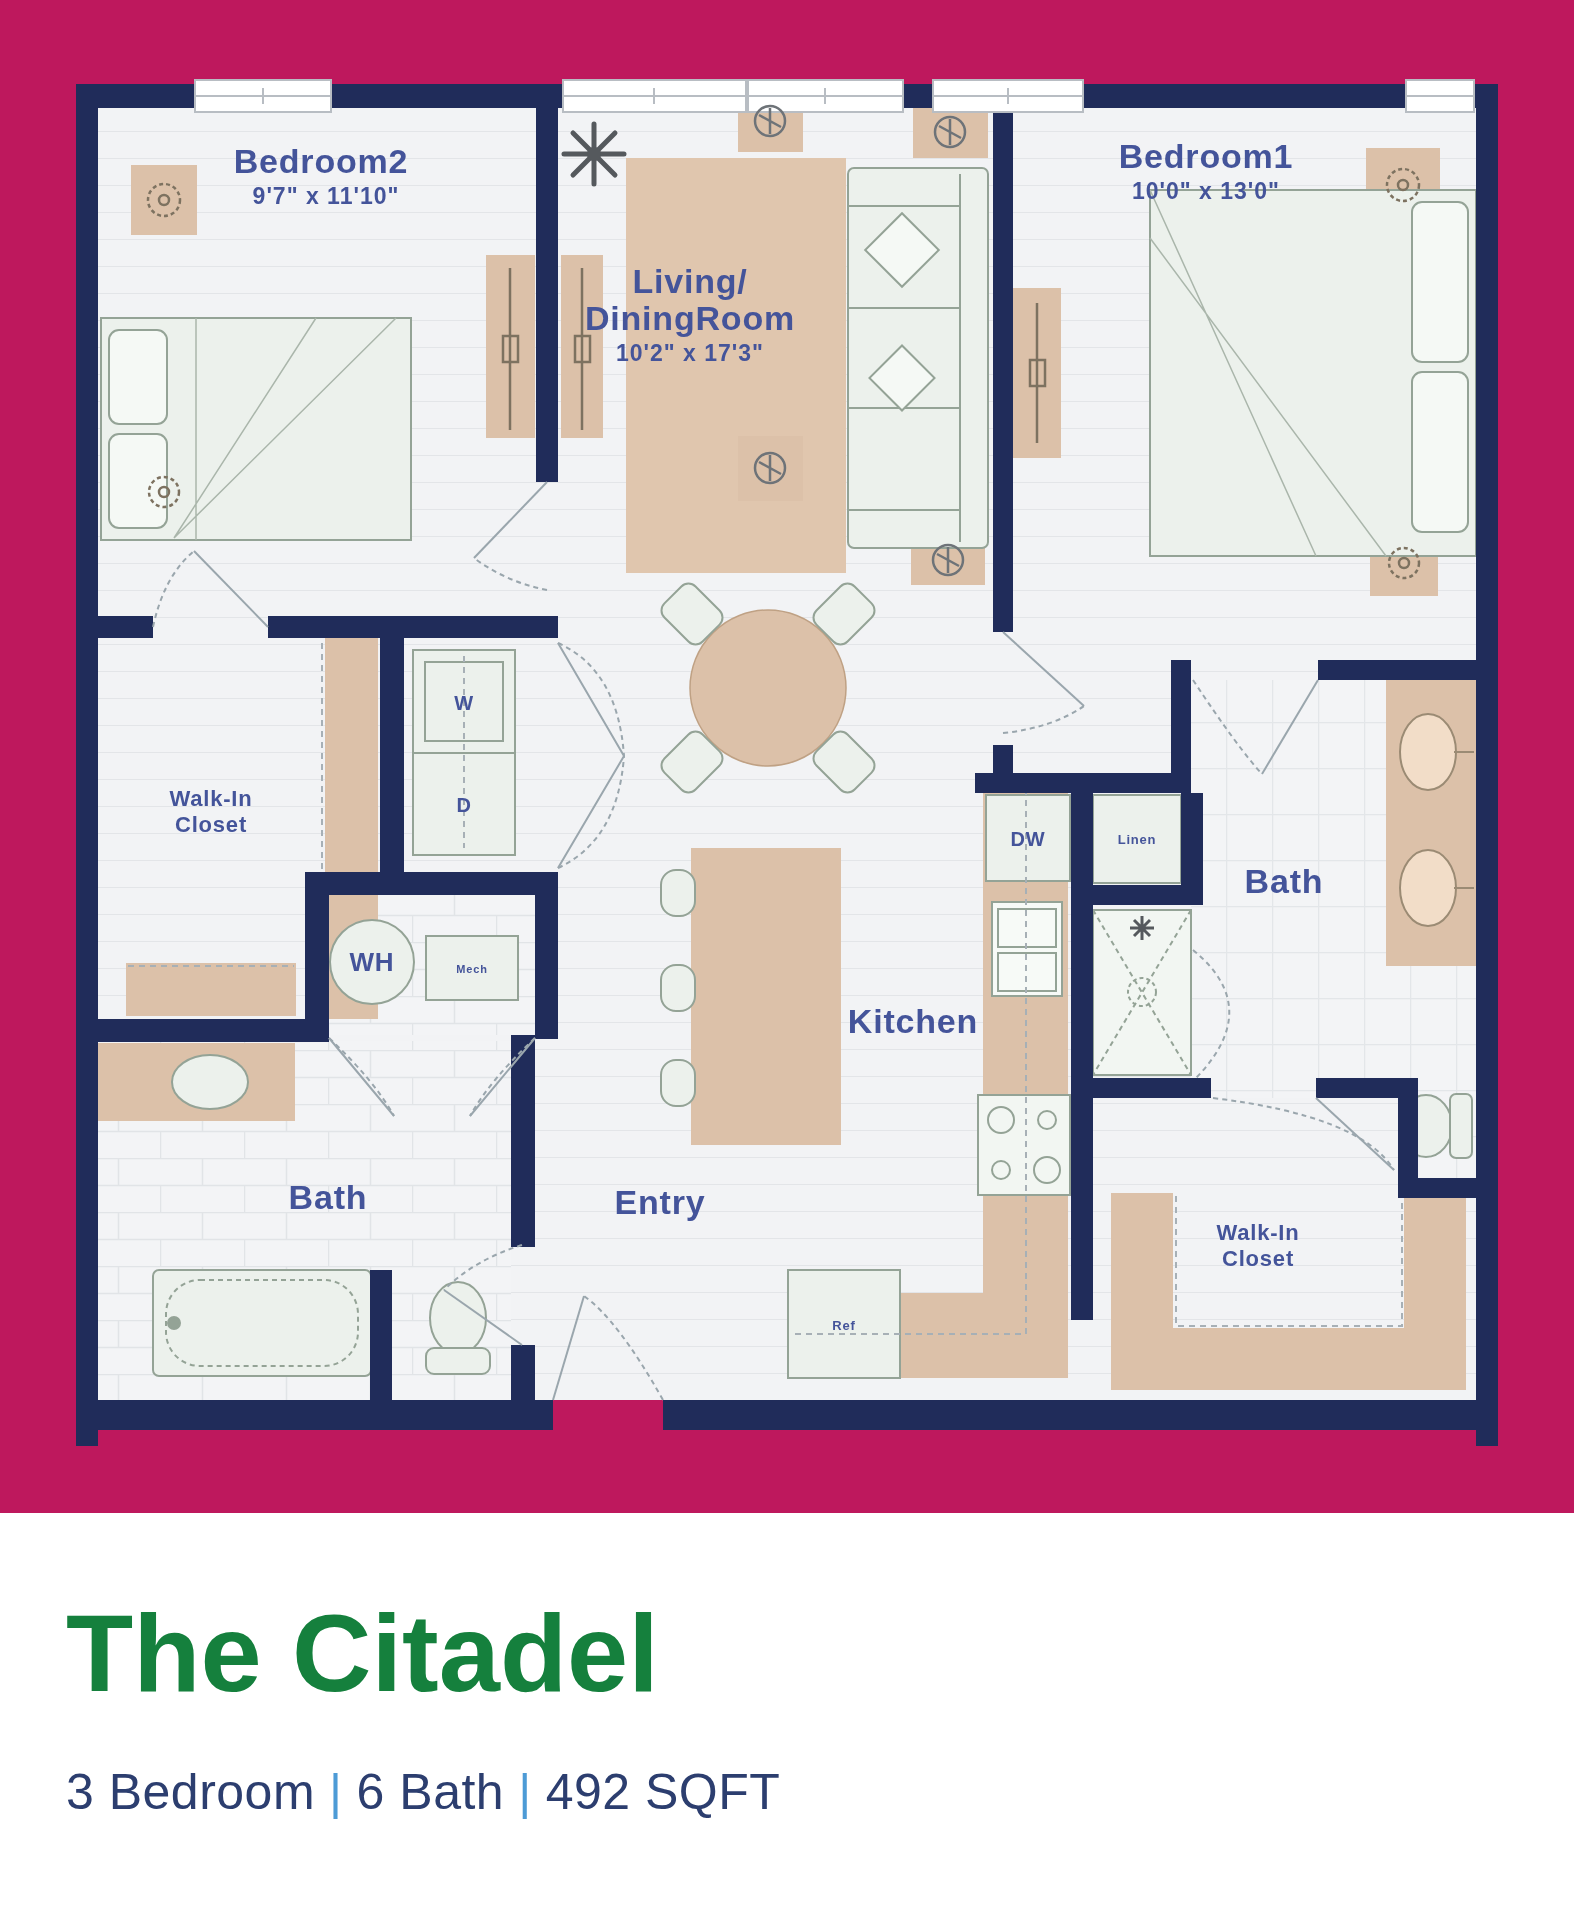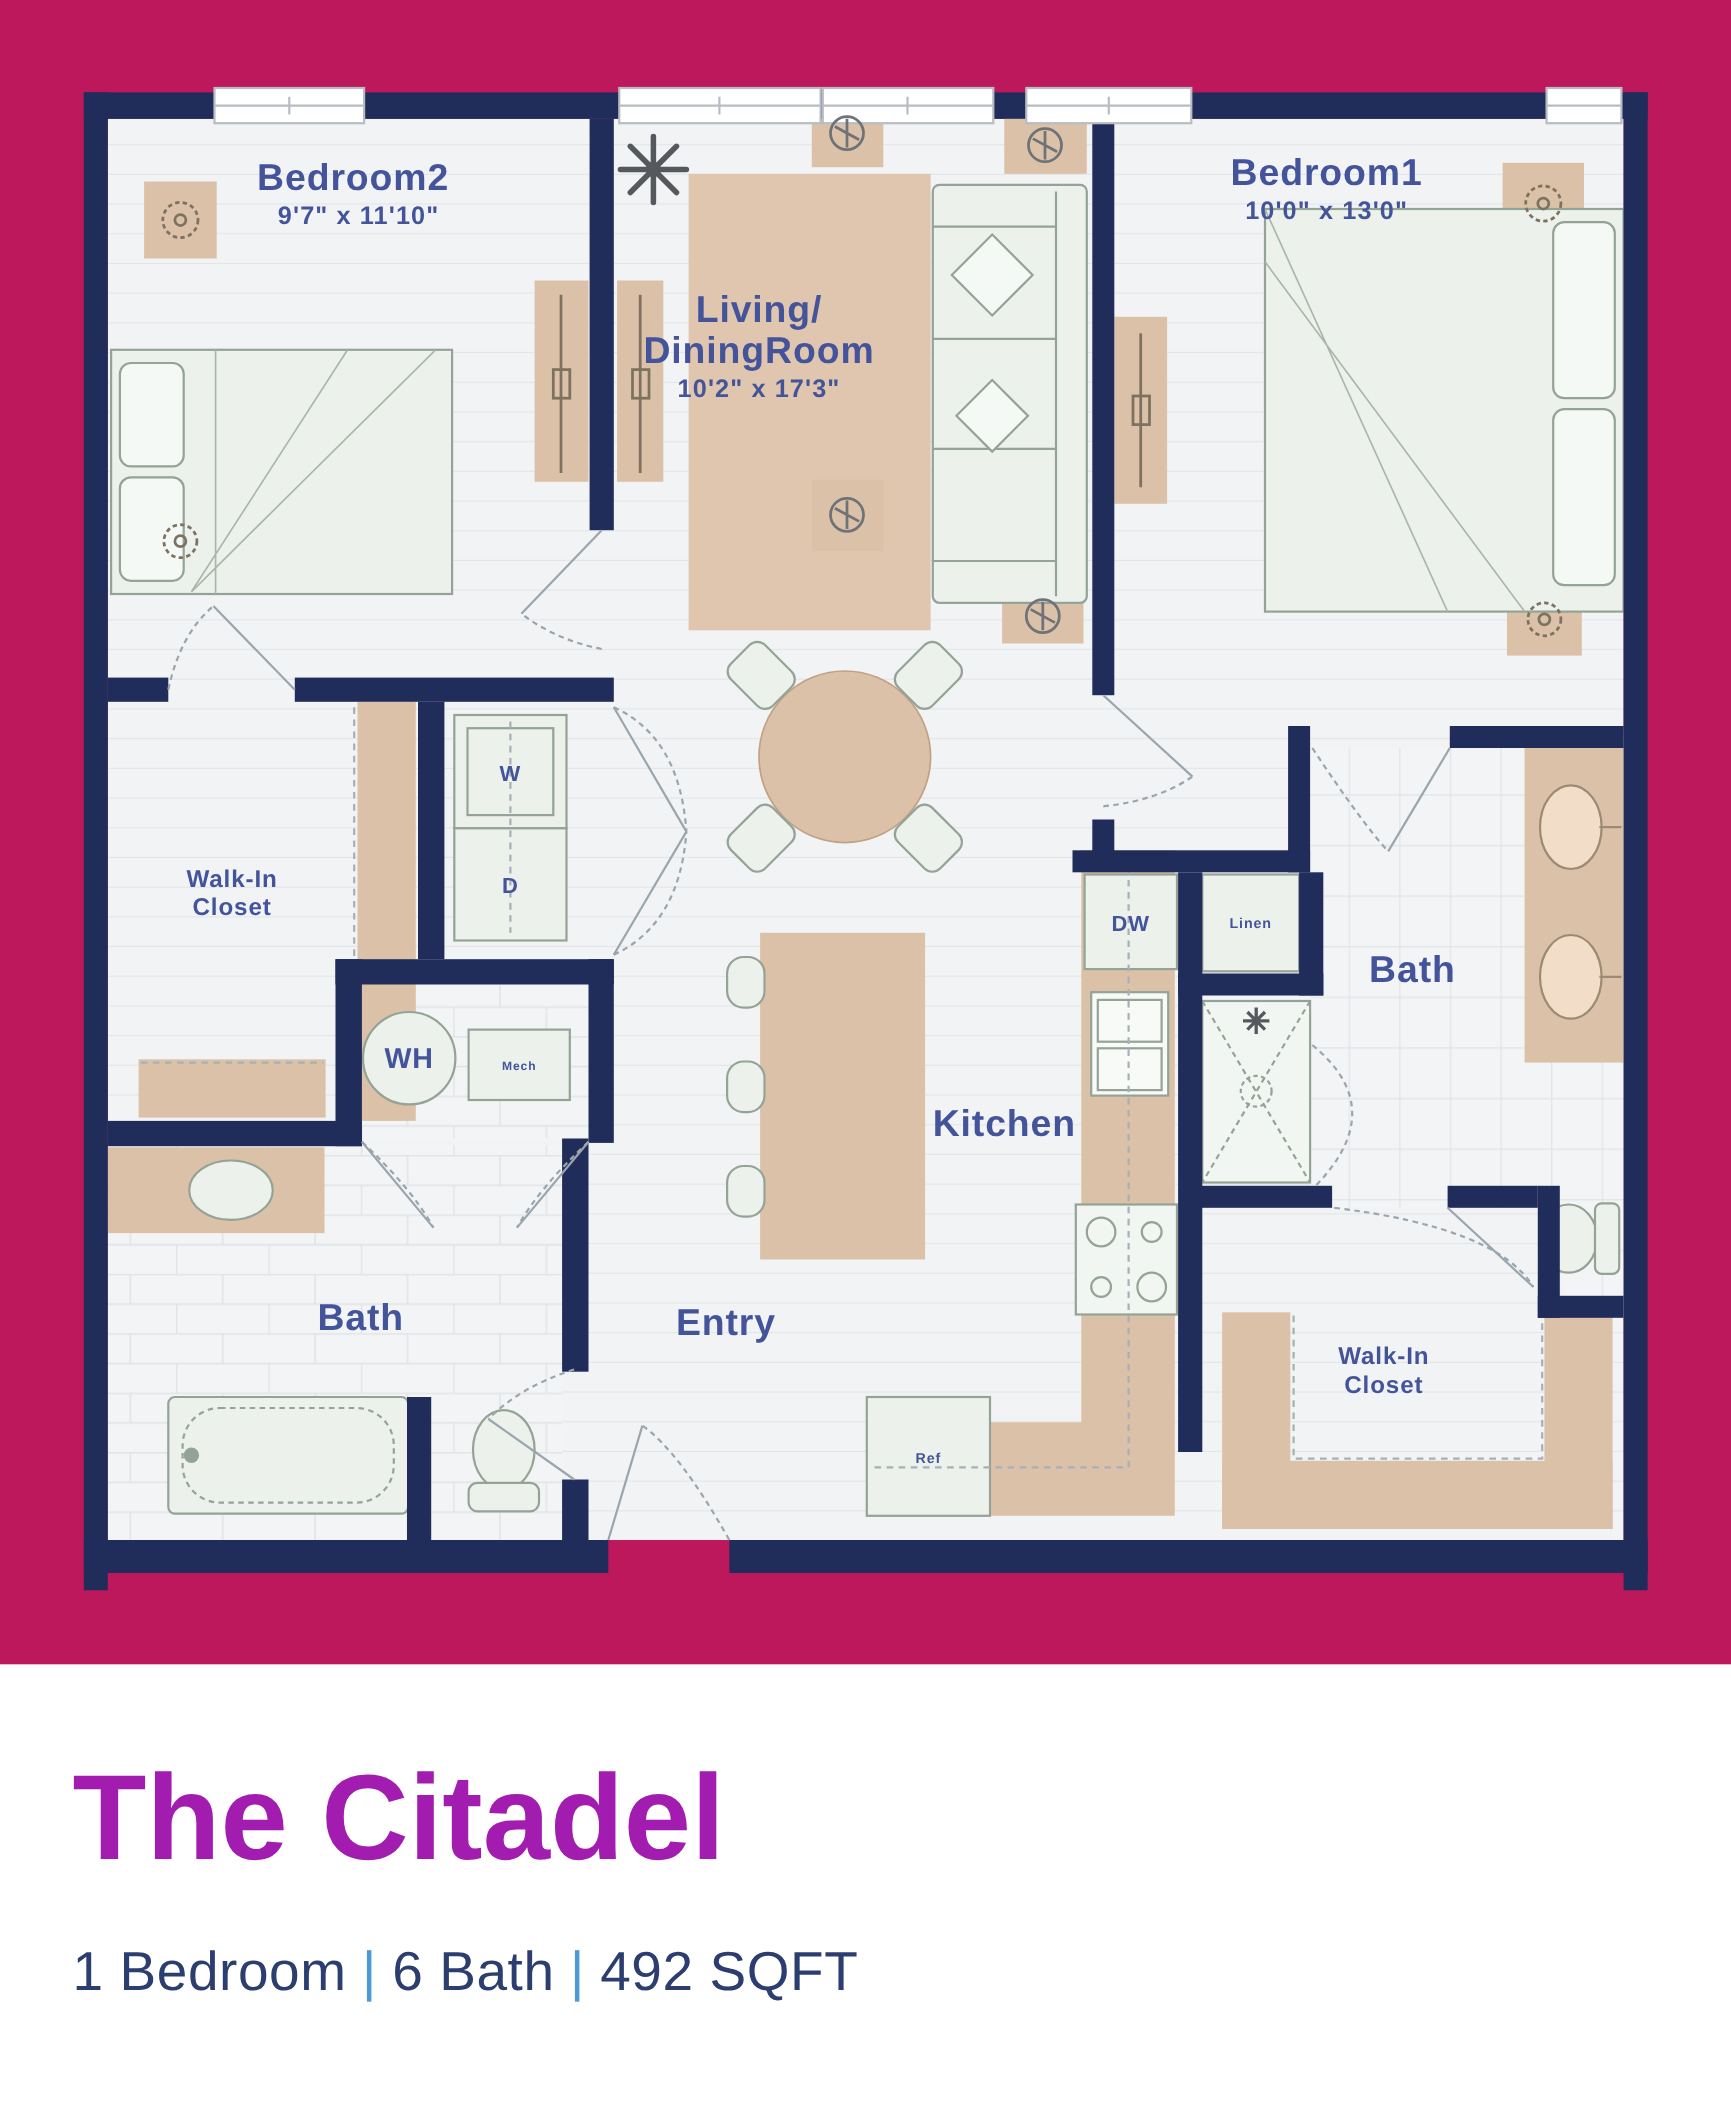--- a/index.html
+++ b/index.html
@@ -24,21 +24,21 @@
   .room-dims{font-size:23px;font-weight:700;letter-spacing:1px;}
   .room-small{font-size:22px;font-weight:700;}
   .fix-lg{font-size:26px;font-weight:700;}
   .fix-md{font-size:20px;font-weight:700;}
   .fix-sm{font-size:13px;font-weight:700;}
   .fix-xs{font-size:11px;font-weight:700;}
   .footer{
     position:absolute;left:66px;top:1595px;width:1460px;
   }
   .title{
-    font-size:110px;font-weight:800;color:#a21caf;
+    font-size:110px;font-weight:800;color:#15803d;
     letter-spacing:0px;line-height:1.05;margin:0;
   }
   .subtitle{
     margin-top:52px;
     font-size:50px;font-weight:400;color:#2c3e6f;letter-spacing:0.5px;
   }
   .subtitle .sep{color:#4d9bd6;padding:0 14px;font-weight:300;}
 </style>
 </head>
 <body>
@@ -384,14 +384,14 @@
 
     <text class="room-small" x="1182" y="1162">Walk-In</text>
     <text class="room-small" x="1182" y="1188">Closet</text>
   </g>
 </svg>
 </div>
 </div>
 
 <div class="footer">
   <h1 class="title">The Citadel</h1>
-  <div class="subtitle"><span>1 Bedroom</span><span class="sep">|</span><span>6 Bath</span><span class="sep">|</span><span>492 SQFT</span></div>
+  <div class="subtitle"><span>3 Bedroom</span><span class="sep">|</span><span>6 Bath</span><span class="sep">|</span><span>492 SQFT</span></div>
 </div>
 
 </body></html>

